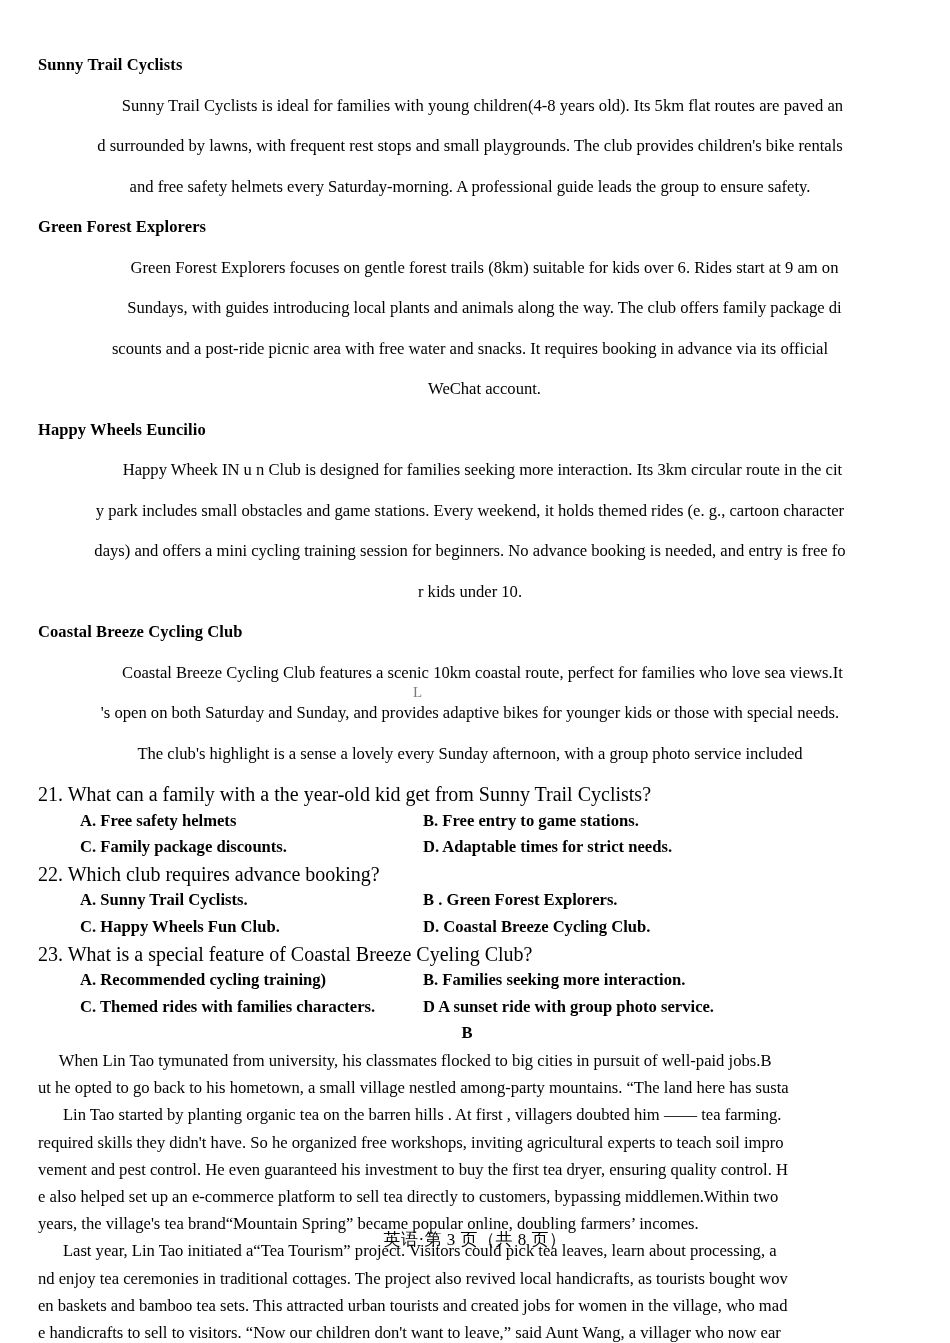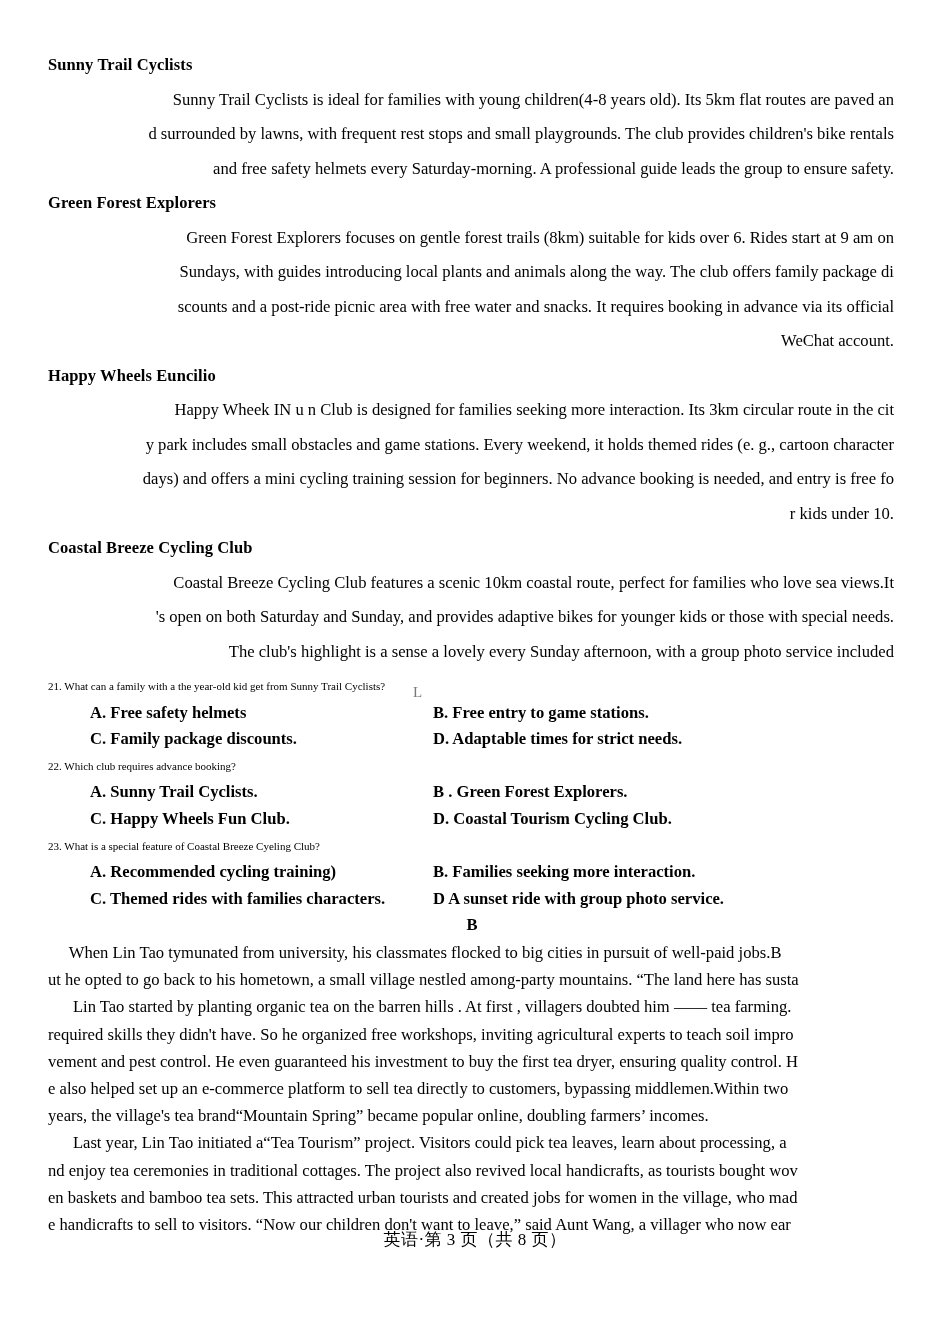--- a/index.html
+++ b/index.html
@@ -13,38 +13,38 @@
     font-family: "Liberation Serif", "DejaVu Serif", serif;
     color: #000000;
     position: relative;
     overflow: hidden;
   }
   .page {
     position: relative;
     width: 950px;
     height: 1343px;
     box-sizing: border-box;
-    padding: 52px 48px 0 48px;
+    padding: 52px 48px 0 38px;
   }
   .club-heading {
     font-weight: bold;
     font-size: 16.5px;
     line-height: 26.5px;
     margin: 0;
     letter-spacing: 0.1px;
   }
   .body-para {
     font-size: 16.6px;
     line-height: 26.5px;
-    margin: 8px;
-    text-align: right;
+    margin: 14px;
+    text-align: center;
     white-space: pre-wrap;
   }
   .q-line {
-    font-size: 11px;
+    font-size: 20px;
     line-height: 26.6px;
     margin: 0;
     white-space: pre-wrap;
   }
   .opt-row {
     display: flex;
     font-size: 16.6px;
     line-height: 26.6px;
     margin: 0;
     font-weight: bold;
@@ -144,21 +144,21 @@
     </div>
 
     <div>
       <div class="q-line">22. Which club requires advance booking?</div>
       <div class="opt-row">
         <span class="opt-a">A. Sunny Trail Cyclists.</span>
         <span class="opt-b">B . Green Forest Explorers.</span>
       </div>
       <div class="opt-row">
         <span class="opt-a">C. Happy Wheels Fun Club.</span>
-        <span class="opt-b">D. Coastal Tourism Cycling Club.</span>
+        <span class="opt-b">D. Coastal Breeze Cycling Club.</span>
       </div>
     </div>
 
     <div>
       <div class="q-line">23. What is a special feature of Coastal Breeze Cyeling Club?</div>
       <div class="opt-row">
         <span class="opt-a">A. Recommended cycling training)</span>
         <span class="opt-b">B. Families seeking more interaction.</span>
       </div>
       <div class="opt-row">

